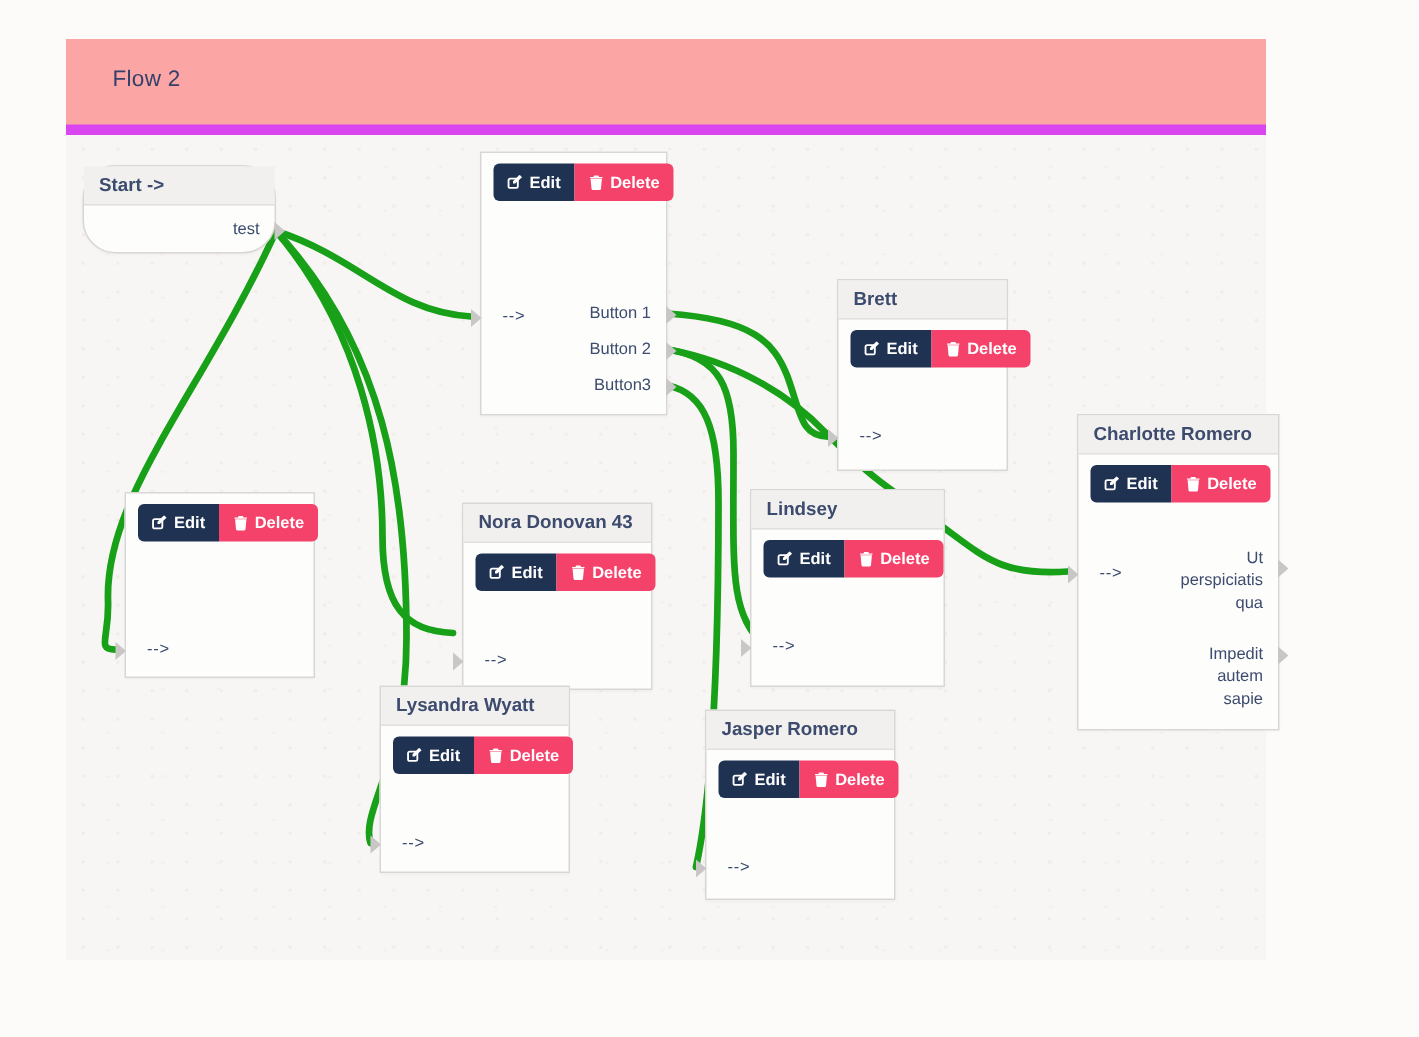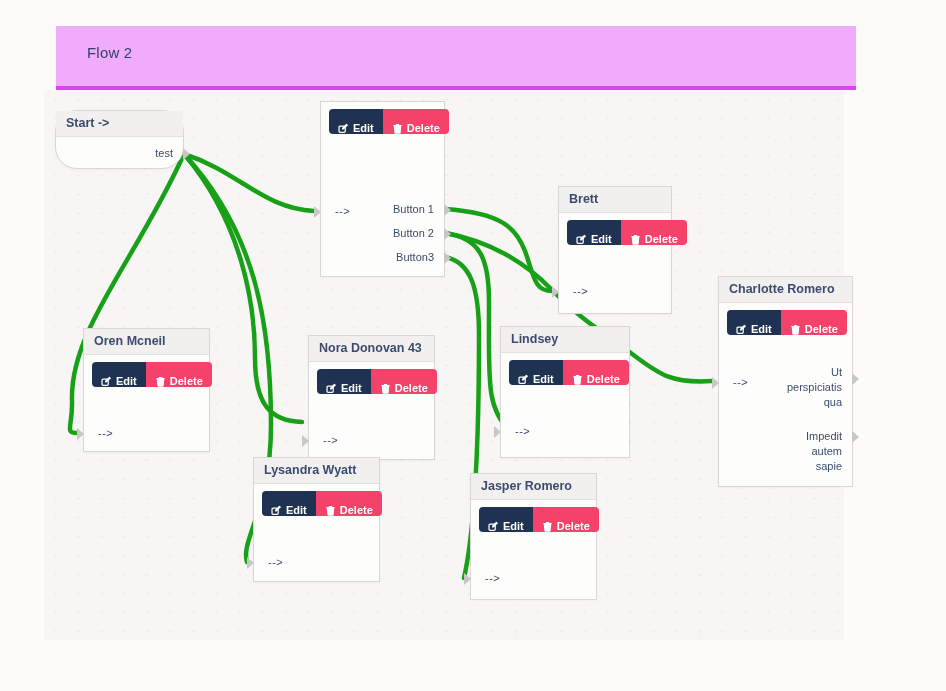--- a/index.html
+++ b/index.html
@@ -13,22 +13,22 @@
     --port-gray:#c9c7c5;
   }
   *{margin:0;padding:0;box-sizing:border-box;}
   html,body{width:946px;height:691px;overflow:hidden;}
   body{
     background:#fcfbfa;
     font-family:"Liberation Sans","DejaVu Sans",sans-serif;
     position:relative;
   }
   .header-card{
-    position:absolute;left:56px;top:26px;width:800px;height:64px;
-    background:#f0abfc;border-bottom:4px solid #d946ef;
+    position:absolute;left:44px;top:26px;width:800px;height:64px;
+    background:#fca5a5;border-bottom:7px solid #d946ef;
   }
   .page-title{
     position:absolute;left:31px;top:18px;
     font-size:15px;font-weight:500;color:#33416a;letter-spacing:.2px;
   }
   .flow-canvas{
     position:absolute;left:44px;top:90px;width:800px;height:550px;
     background-color:#f8f6f4;
     background-image:
       radial-gradient(rgba(225,216,210,.35) 1px, transparent 1.4px),
@@ -48,21 +48,21 @@
   }
   .node-header{
     height:26px;line-height:25px;padding:0 10px;
     background:var(--node-header-bg);
     border-bottom:1px solid #e2e0de;
     font-size:12.5px;font-weight:600;color:var(--node-title);
     white-space:nowrap;overflow:hidden;
   }
   .btn-group{display:flex;margin:7px 0 0 8px;}
   .btn{
-    display:flex;align-items:flex-end;gap:4px;
+    display:flex;align-items:center;gap:4px;
     height:25px;padding:0 9px;border:none;cursor:pointer;
     font-family:inherit;font-size:11px;font-weight:700;color:#fff;
   }
   .btn svg{width:11px;height:11px;display:block;}
   .btn-edit{background:var(--edit-button);border-radius:4px 0 0 4px;}
   .btn-delete{background:var(--delete-button);border-radius:0 4px 4px 0;}
   .port{
     position:absolute;width:0;height:0;
     border-top:6px solid transparent;border-bottom:6px solid transparent;
     border-left:7px solid var(--port-gray);
@@ -149,21 +149,20 @@
             <path fill="#fff" d="M2.5 4.5h11l-.9 9.7a1.5 1.5 0 0 1-1.5 1.3H4.9a1.5 1.5 0 0 1-1.5-1.3L2.5 4.5zM6 1.5h4l.8 1.5H14v1.2H2V3h3.2L6 1.5z"></path>
           </svg>
         <span>Delete</span>
       </button>
     </div>
     <div class="arrow-label" style="top:98px;">--&gt;</div>
     <div class="port in" style="top:99px;"></div>
   </div>
 
   <div class="node" style="left:39px;top:238px;width:127px;height:124px;">
-    <div class="node-header">Oren Mcneil</div>
     <div class="btn-group">
       <button class="btn btn-edit">
         <svg viewBox="0 0 16 16">
             <rect x="1.5" y="4.5" width="9" height="9" rx="1.5" fill="none" stroke="#fff" stroke-width="1.8"></rect>
             <path d="M14.6 3.1l-1.7-1.7a1 1 0 0 0-1.4 0L5.8 7.1V9.3H8l6.6-6.2z" fill="#fff"></path>
           </svg>
         <span>Edit</span>
       </button>
       <button class="btn btn-delete">
         <svg viewBox="0 0 16 16">

